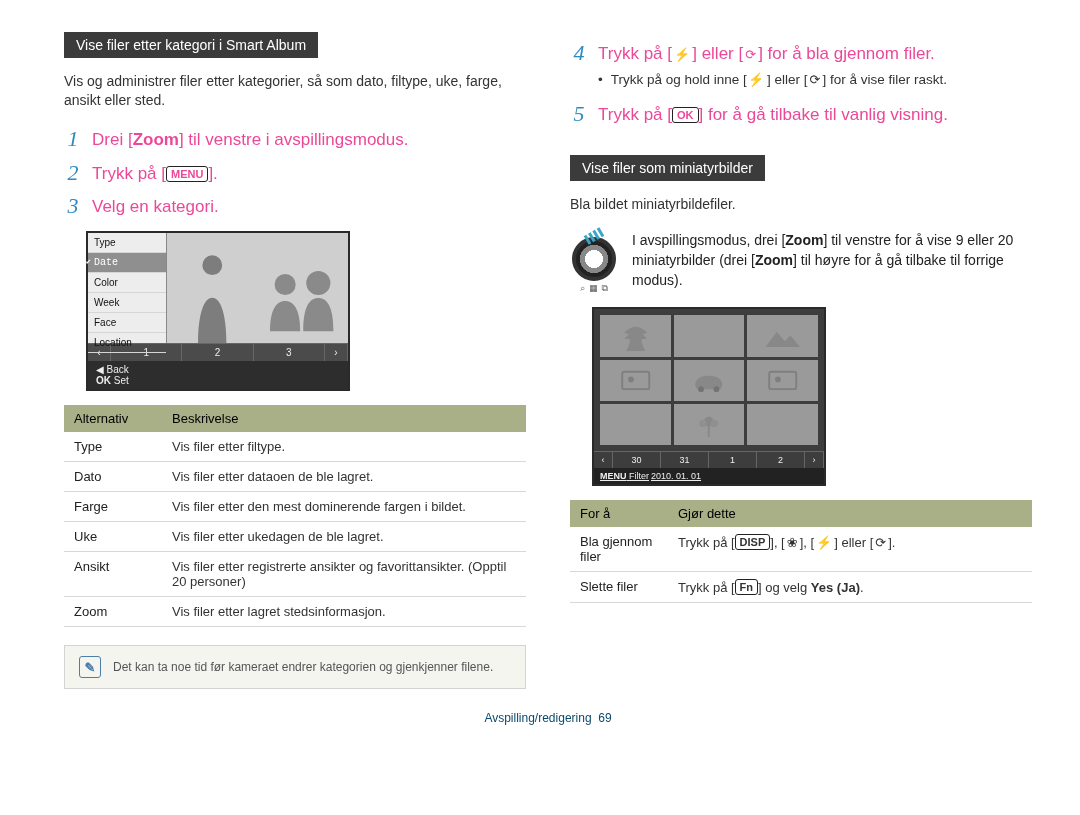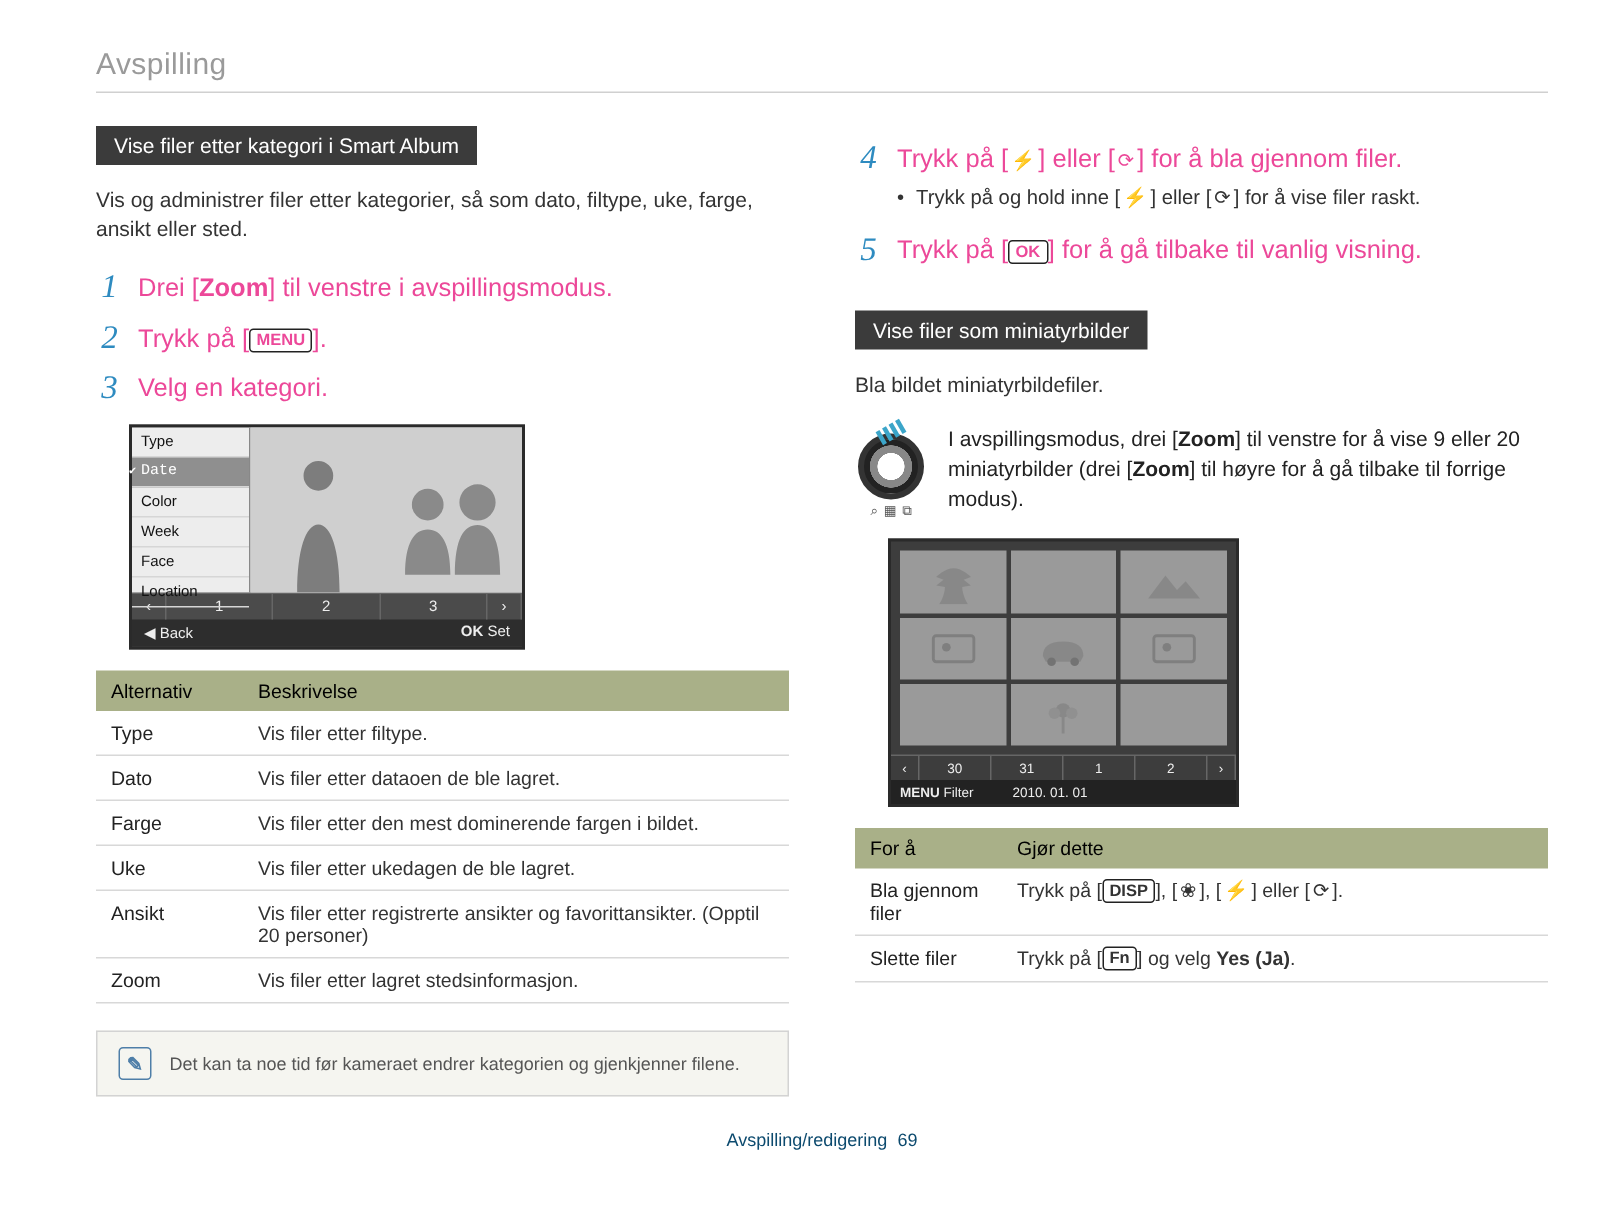--- a/index.html
+++ b/index.html
@@ -40,21 +40,21 @@
   .menuitem{padding:4px 6px;font-size:10px;border-bottom:1px solid #d6d6d6;position:relative;}
   .menuitem.sel{background:#8f8f8f;color:#fff;font-family:Liberation Mono, monospace;}
   .menuitem.sel::before{content:"✔";position:absolute;left:-2px;font-size:8px;}
   .thumbarea{flex:1;background:#d7d7d7;display:flex;}
   .sil{width:50%;background:#cfcfcf;display:flex;align-items:flex-end;}
   .sil svg{width:100%;height:90%;}
   .pagerbar{display:flex;border-top:1px solid #666;background:#4b4b4b;}
   .pagerbar .cell{flex:1;text-align:center;padding:3px 0;font-size:10px;border-right:1px solid #666;}
   .pagerbar .arrow{width:22px;flex:0 0 22px;}
   .camfoot{display:flex;justify-content:space-between;background:#2d2d2d;
-           font-size:10px;padding:3px 8px;}
+           font-size:10px;padding:3px 8px;flex-direction:column;}
 
   
   table{width:100%;border-collapse:collapse;font-size:13px;margin-top:14px;}
   th{background:var(--olive);color:#000000;text-align:left;font-weight:400;
      padding:6px 10px;font-size:13px;}
   td{padding:7px 10px;color:#333;border-bottom:1px solid #d8d8d8;vertical-align:top;}
   td:first-child{width:78px;color:#222;}
 
   
   .notebox{display:flex;gap:12px;border:1px solid #d3d3d3;background:#f5f5f0;
@@ -75,30 +75,29 @@
 
   
   .gridshot{border:2px solid #2a2a2a;width:230px;margin:6px 0 10px 22px;
             background:#3d3d3d;color:#eee;font-size:10px;}
   .tgrid{display:grid;grid-template-columns:repeat(3,1fr);gap:3px;padding:6px;height:130px;}
   .tcell{background:#9a9a9a;position:relative;display:flex;align-items:center;justify-content:center;}
   .tcell svg{width:70%;height:70%;opacity:0.55;}
   .tpager{display:flex;border-top:1px solid #666;background:#3d3d3d;}
   .tpager .cell{flex:1;text-align:center;padding:3px 0;font-size:9px;border-right:1px solid #666;}
   .tpager .arrow{width:18px;flex:0 0 18px;}
-  .gfoot{display:flex;gap:26px;background:#222;padding:3px 6px;font-size:9px;}
+  .gfoot{display:flex;gap:2px;background:#222;padding:3px 6px;font-size:9px;text-decoration:underline;}
 
   .footer{text-align:center;font-size:12px;color:#0c4a6e;margin-top:22px;}
 </style>
 </head>
 <body>
 
 <div class="page">
 
-  <div class="runhead">Avspilling</div>
 
   <div class="cols">
 
     <div class="col">
 
       <div class="pill">Vise filer etter kategori i Smart Album</div>
       <div class="intro">Vis og administrer filer etter kategorier, så som dato, filtype, uke, farge, ansikt eller sted.</div>
 
       
       <div class="step">

